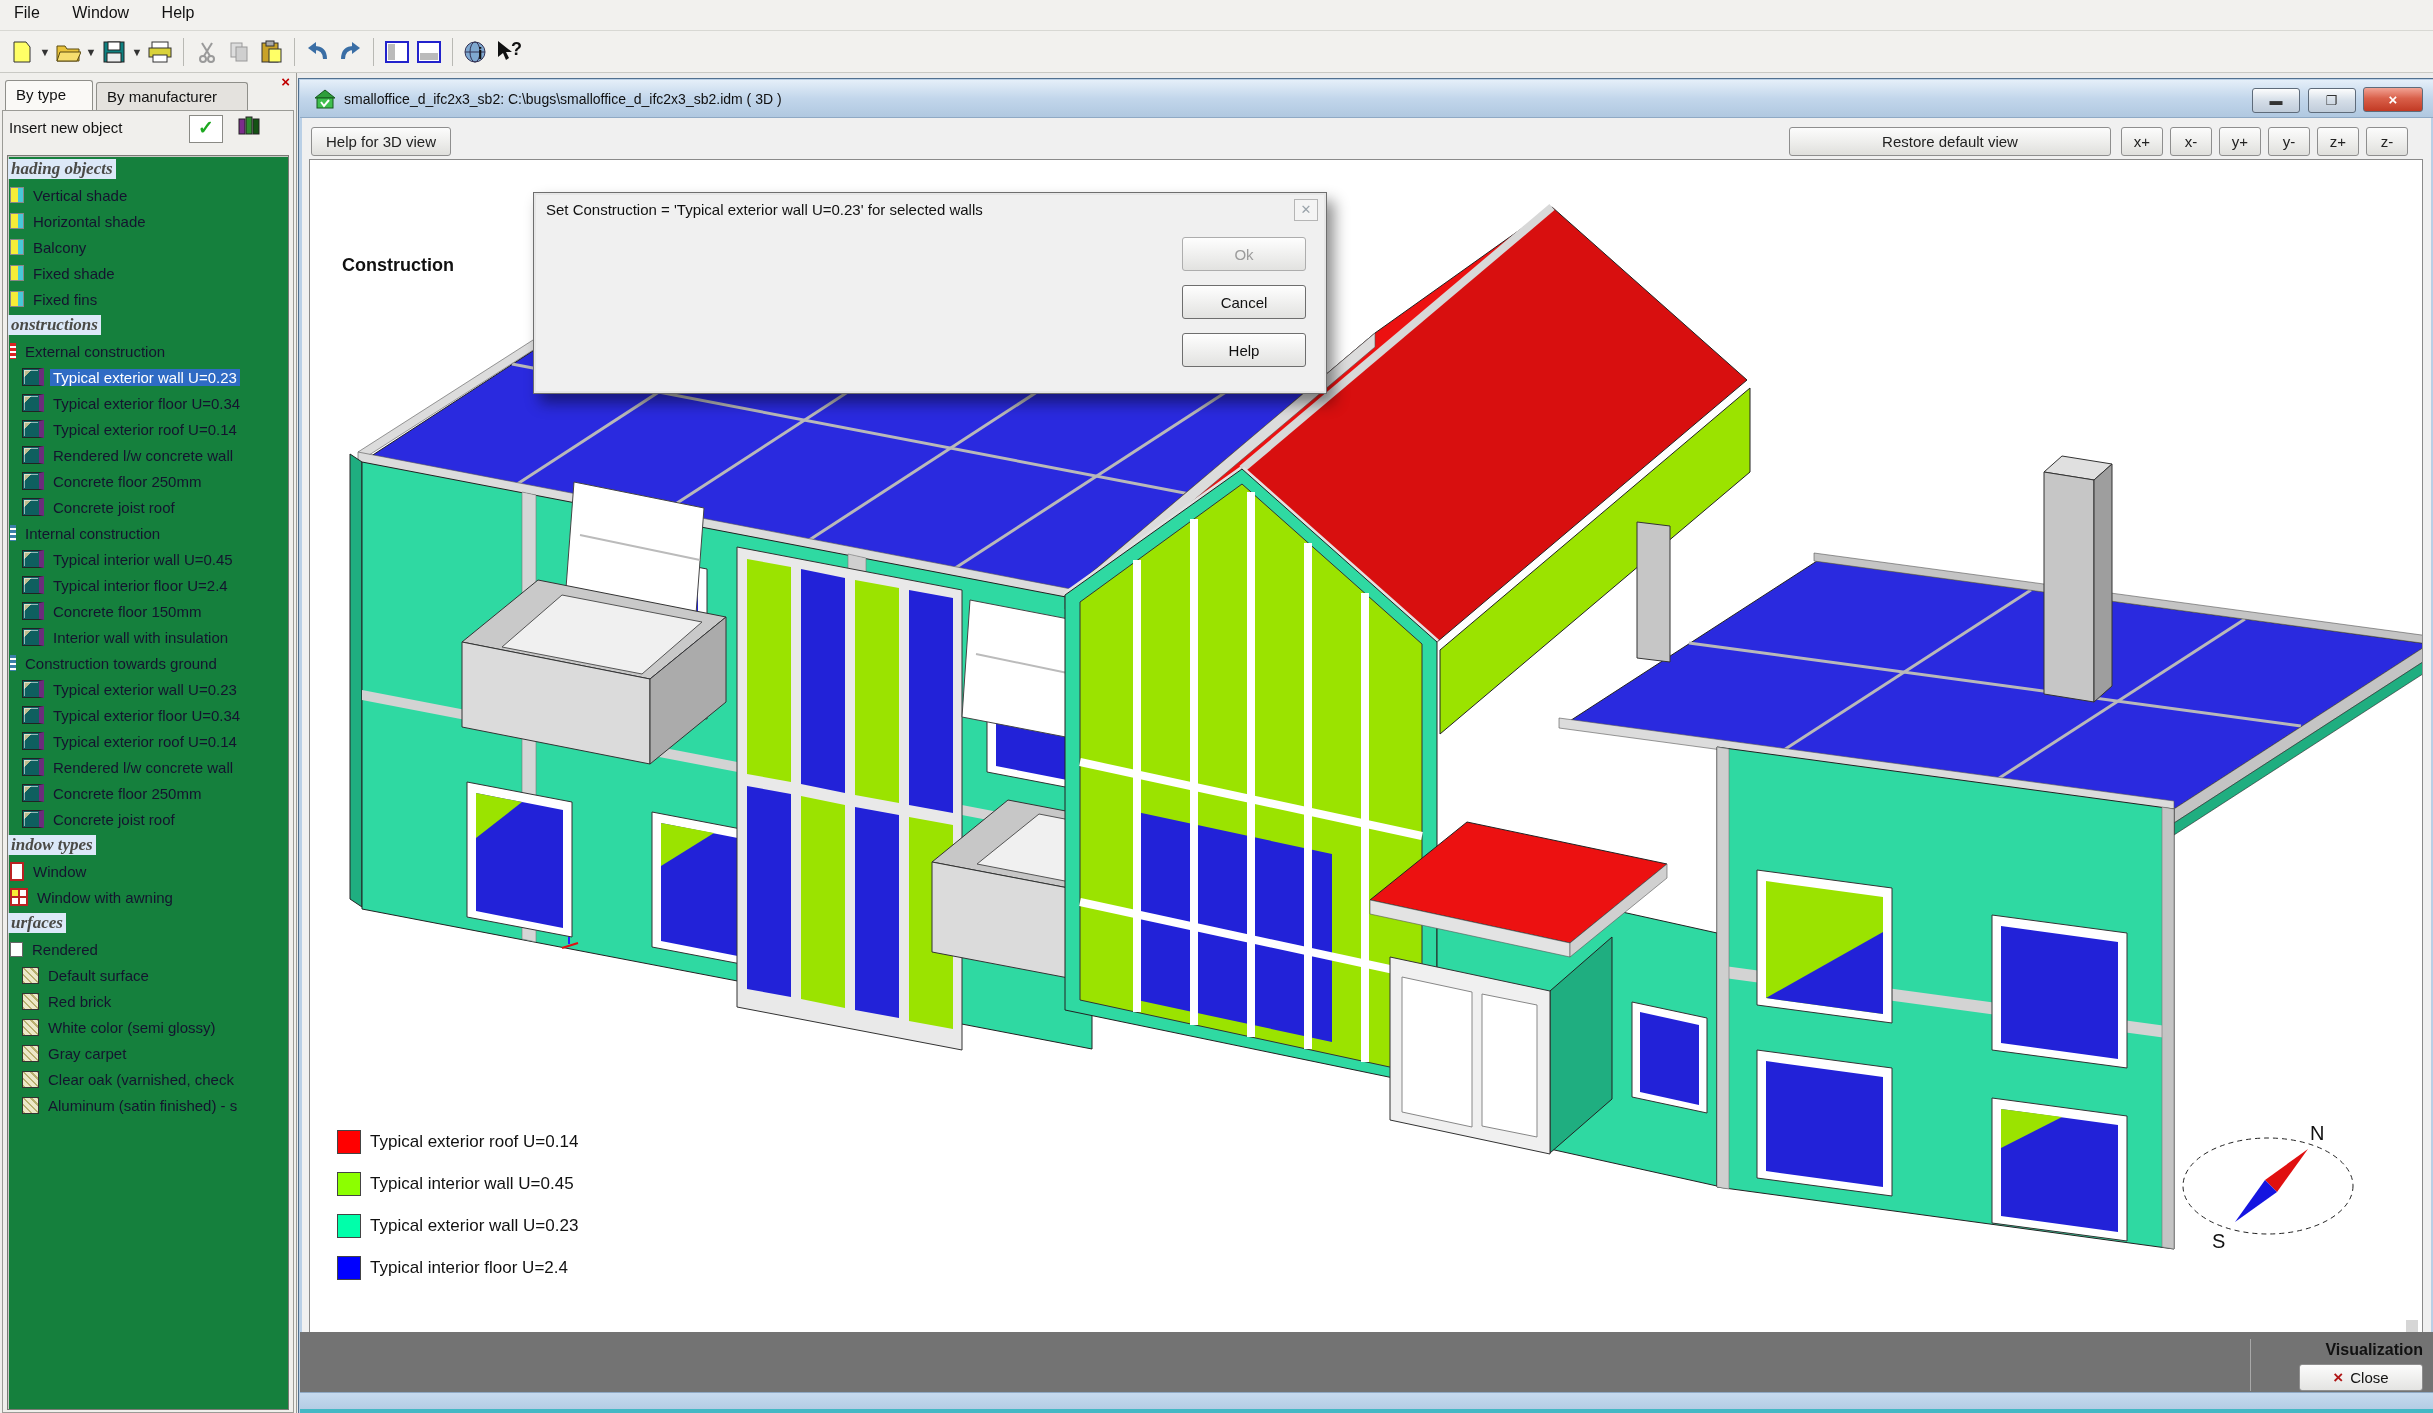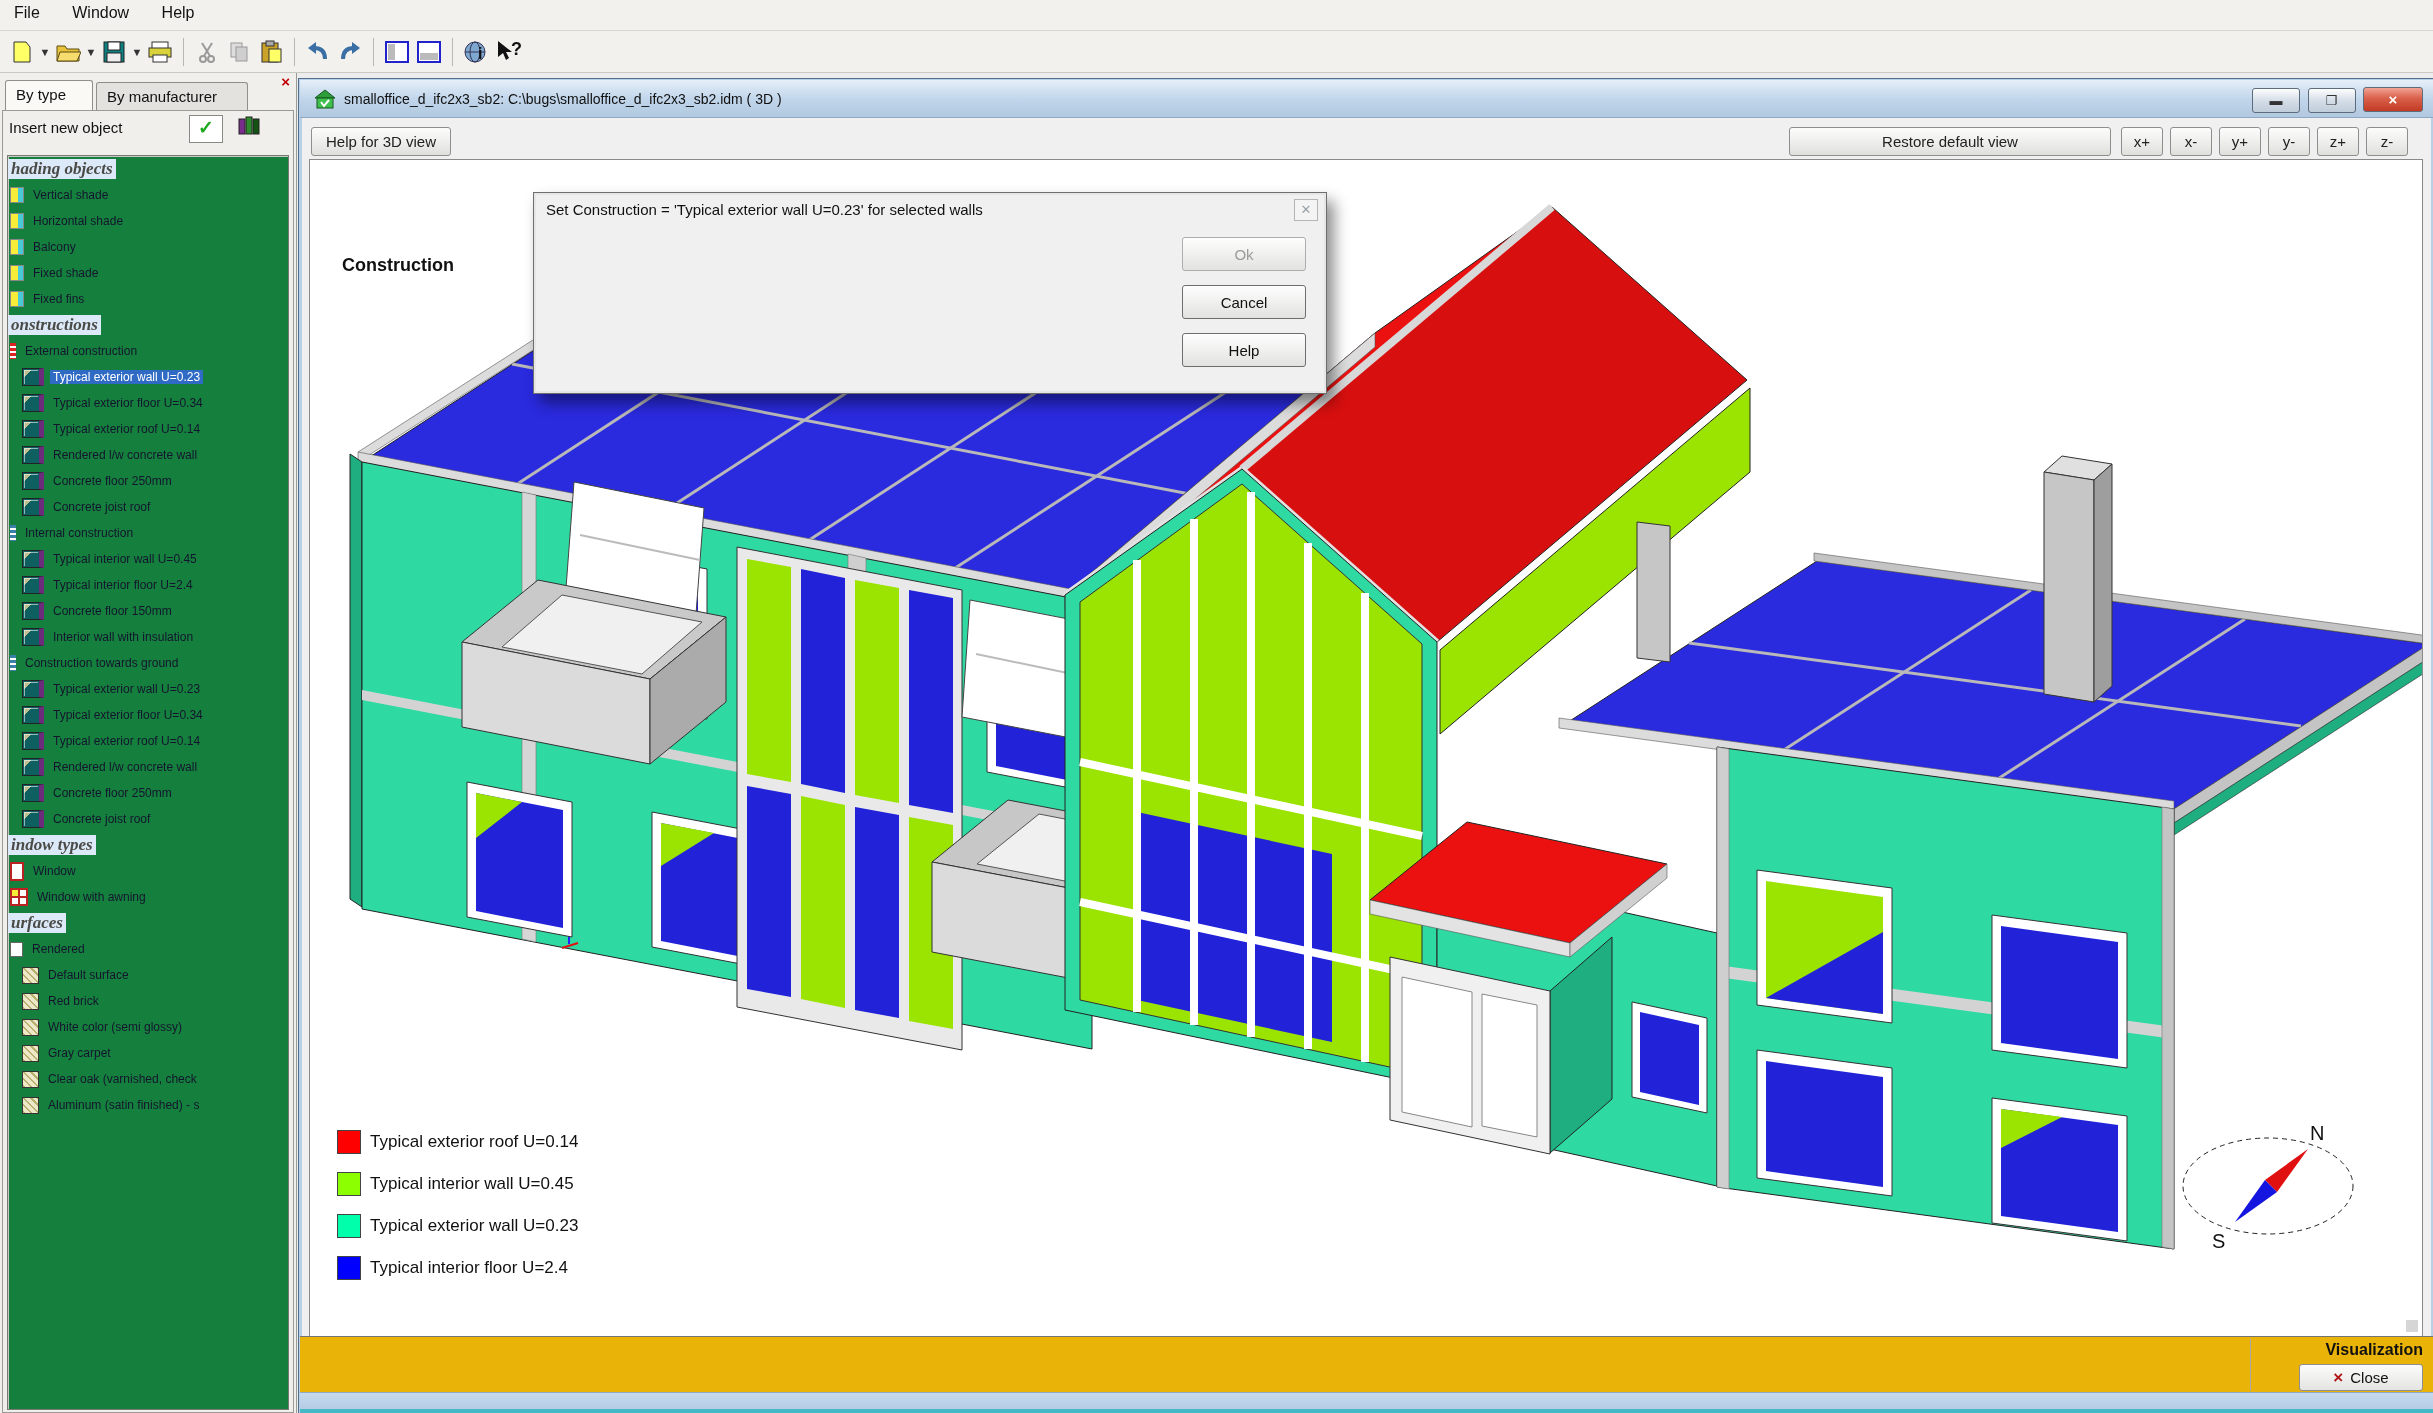--- a/index.html
+++ b/index.html
@@ -16,21 +16,21 @@
   #sidebar{left:0;top:73px;width:296px;height:1340px;background:#F0EFEC;border-right:1px solid #9B9B96;}
   .tab{position:absolute;top:7px;height:30px;border:1px solid #8F8F8A;border-bottom:none;border-radius:3px 3px 0 0;font-size:15px;padding:5px 10px 0 10px;box-sizing:border-box;color:#111;}
   .tab.active{background:#FAF9F6;z-index:2;}
   .tab.inactive{background:#E4E2DE;top:9px;}
   #sidebar-close{position:absolute;top:2px;right:6px;color:#C00000;font-weight:bold;font-size:15px;line-height:14px;}
   #sidebar-panel{position:absolute;left:2px;top:37px;width:292px;height:1303px;border:1px solid #9B9B96;background:#F0EFEC;box-sizing:border-box;}
   #insert-row{position:absolute;left:6px;top:8px;width:280px;height:28px;font-size:15px;color:#111;}
   #insert-check{position:absolute;right:66px;top:-4px;width:32px;height:26px;background:#FFF;border:1px solid #8A8A85;text-align:center;color:#1DA820;font-weight:bold;font-size:19px;line-height:24px;}
   #library-icon{position:absolute;right:28px;top:-4px;}
   #listbox{position:absolute;left:4px;top:44px;width:282px;height:1255px;background:#15803d;border:1px solid #7A7A75;box-shadow:inset 1px 1px 0 #C9C9C4;overflow:hidden;box-sizing:border-box;}
-  .row{height:26px;display:flex;align-items:center;font-size:12px;color:#14142E;white-space:nowrap;}
+  .row{height:26px;display:flex;align-items:center;font-size:15px;color:#14142E;white-space:nowrap;}
   .row .lbl{padding:0 3px;}
   .row.header{font-family:"Liberation Serif",serif;font-style:italic;font-weight:bold;font-size:17px;color:#4A4A46;}
   .row.header .lbl{background:#DCE9F8;}
   .row.sel .lbl{background:#2F6BC4;color:#FFF;}
   .ind1{margin-left:2px;} .ind2{margin-left:14px;}
   .ico{display:inline-block;margin-right:6px;flex:none;}
   .ico-shade{width:12px;height:14px;background:linear-gradient(90deg,#F7EC37 55%,#49C8D8 55%);border:1px solid #888;}
   .ico-markr{width:6px;height:16px;background:repeating-linear-gradient(#D22 0 3px,#FFF 3px 5px);}
   .ico-markb{width:6px;height:16px;background:repeating-linear-gradient(#3A7FA8 0 3px,#FFF 3px 5px);}
   .ico-wall{width:16px;height:16px;background:linear-gradient(135deg,#BDBD8E 0 30%,#0E5F5F 30%);border:1px solid #222;border-right:5px solid #6B2D7B;box-shadow:inset 0 0 0 1px #0E5F5F, inset 2px 2px 0 0 rgba(255,255,255,.55);}
@@ -66,21 +66,21 @@
   #dlg-title{position:absolute;left:12px;top:8px;font-size:15px;color:#111;}
   #dlg-close{position:absolute;right:8px;top:6px;width:22px;height:20px;border:1px solid #B5B5B5;color:#9AA3AA;font-size:13px;text-align:center;line-height:19px;background:#F4F4F4;}
   #dlg-msgbox{position:absolute;left:14px;top:38px;width:600px;height:142px;background:#F3F3F2;border:1px solid #9A9A9A;box-shadow:inset 1px 1px 0 #D8D8D8;}
   #dlg-msg{position:absolute;left:6px;top:4px;font-size:15px;color:#1A1A1A;}
   .dlgbtn{position:absolute;left:648px;width:122px;height:32px;border:1px solid #6E6E6E;border-radius:3px;background:linear-gradient(#FEFEFE,#E2E2E0);font-size:15px;color:#111;display:flex;align-items:center;justify-content:center;}
   .dlgbtn.disabled{color:#9B9B9B;border-color:#ADADAD;}
   
   .legend-row{position:absolute;left:27px;height:24px;display:flex;align-items:center;}
   .legend-sq{width:22px;height:22px;margin-right:9px;border:1px solid #444;}
   .legend-lbl{font-size:17px;color:#111;}
-  #statusbar{position:absolute;left:1px;right:1px;bottom:21px;height:56px;background:#eab308;border-top:1px solid #737373;}
+  #statusbar{position:absolute;left:1px;right:1px;bottom:21px;height:56px;background:#737373;border-top:5px solid #737373;}
   #status-divider{position:absolute;right:182px;top:2px;width:1px;height:52px;background:#A8A8A8;}
   #vis-label{position:absolute;right:10px;top:4px;font-size:16px;font-weight:bold;color:#111;}
   #close-btn{position:absolute;right:10px;top:27px;width:122px;height:25px;border:1px solid #8E8E8E;border-radius:3px;background:linear-gradient(#FCFCFC,#E4E4E2);font-size:15px;color:#111;display:flex;align-items:center;justify-content:center;}
   #close-btn .x{color:#B01515;font-weight:bold;margin-right:7px;font-size:17px;}
   #bottomband{position:absolute;left:1px;right:1px;bottom:1px;height:20px;background:linear-gradient(#C6DAEE,#AFC9E2);border-top:1px solid #8FA9C4;box-shadow:inset 0 -4px 0 #44B8C4;}
   svg text{font-family:"Liberation Sans",sans-serif;}
 </style>
 </head>
 <body>
 

